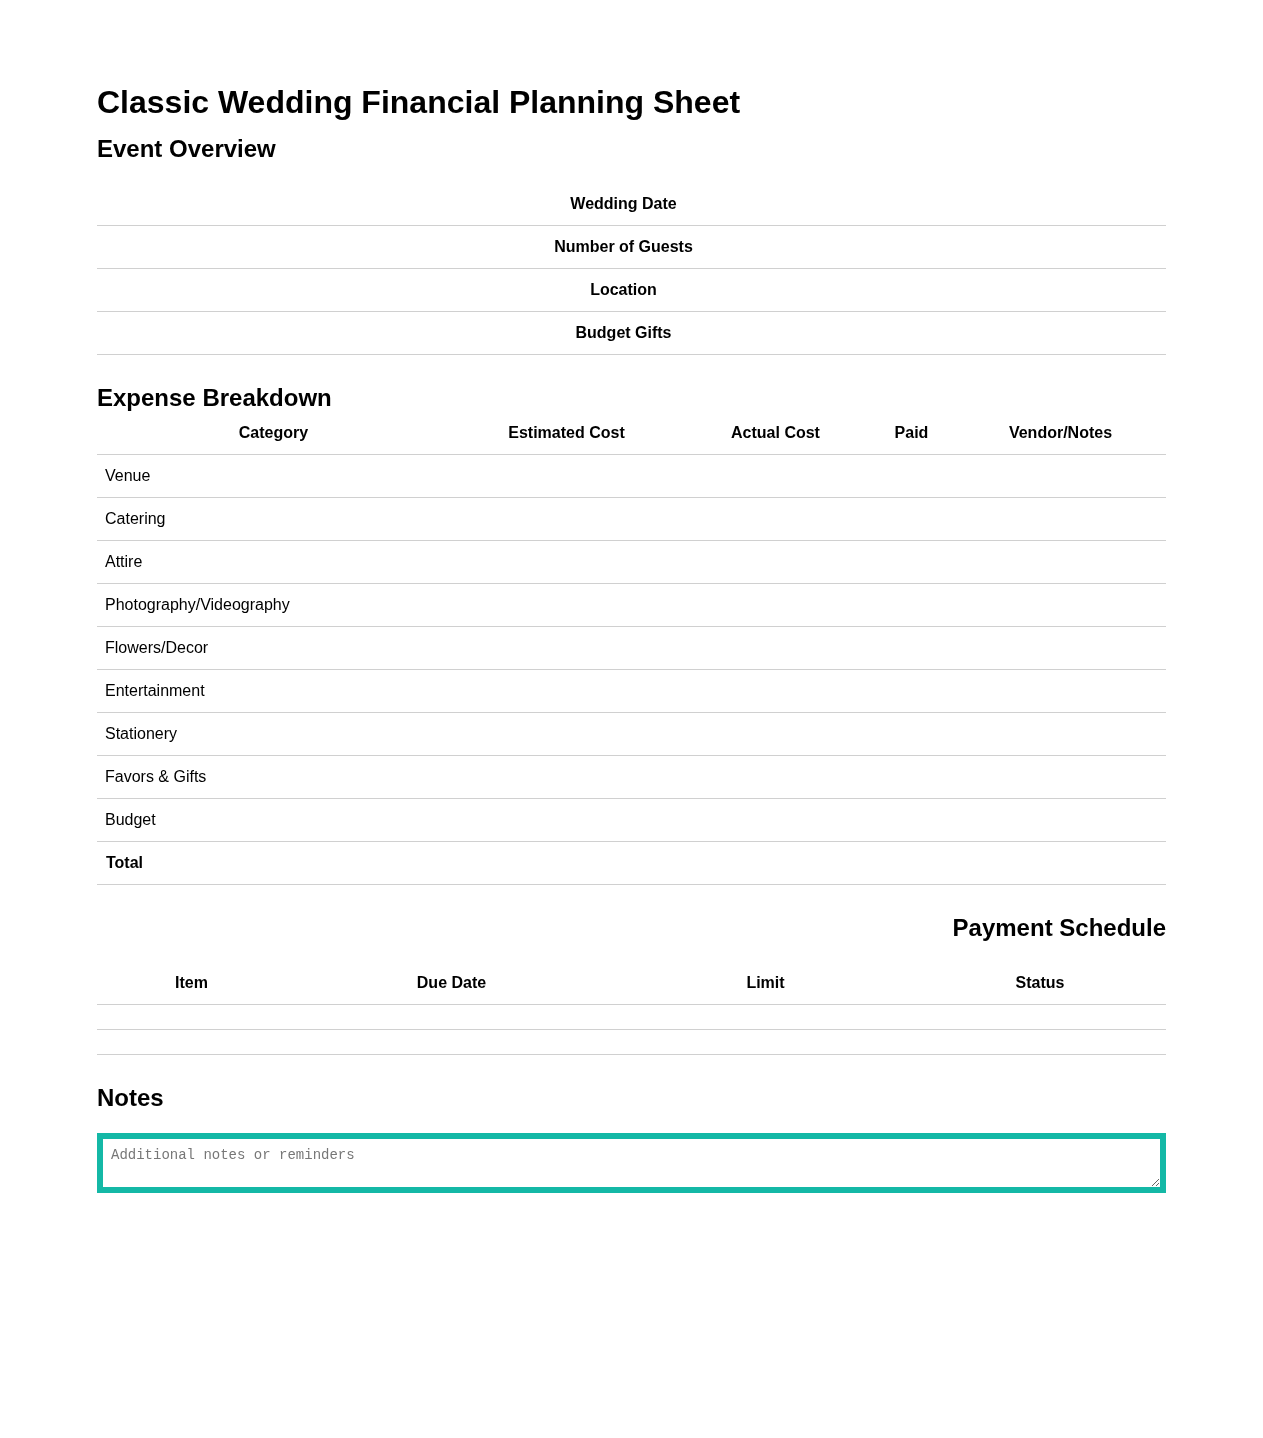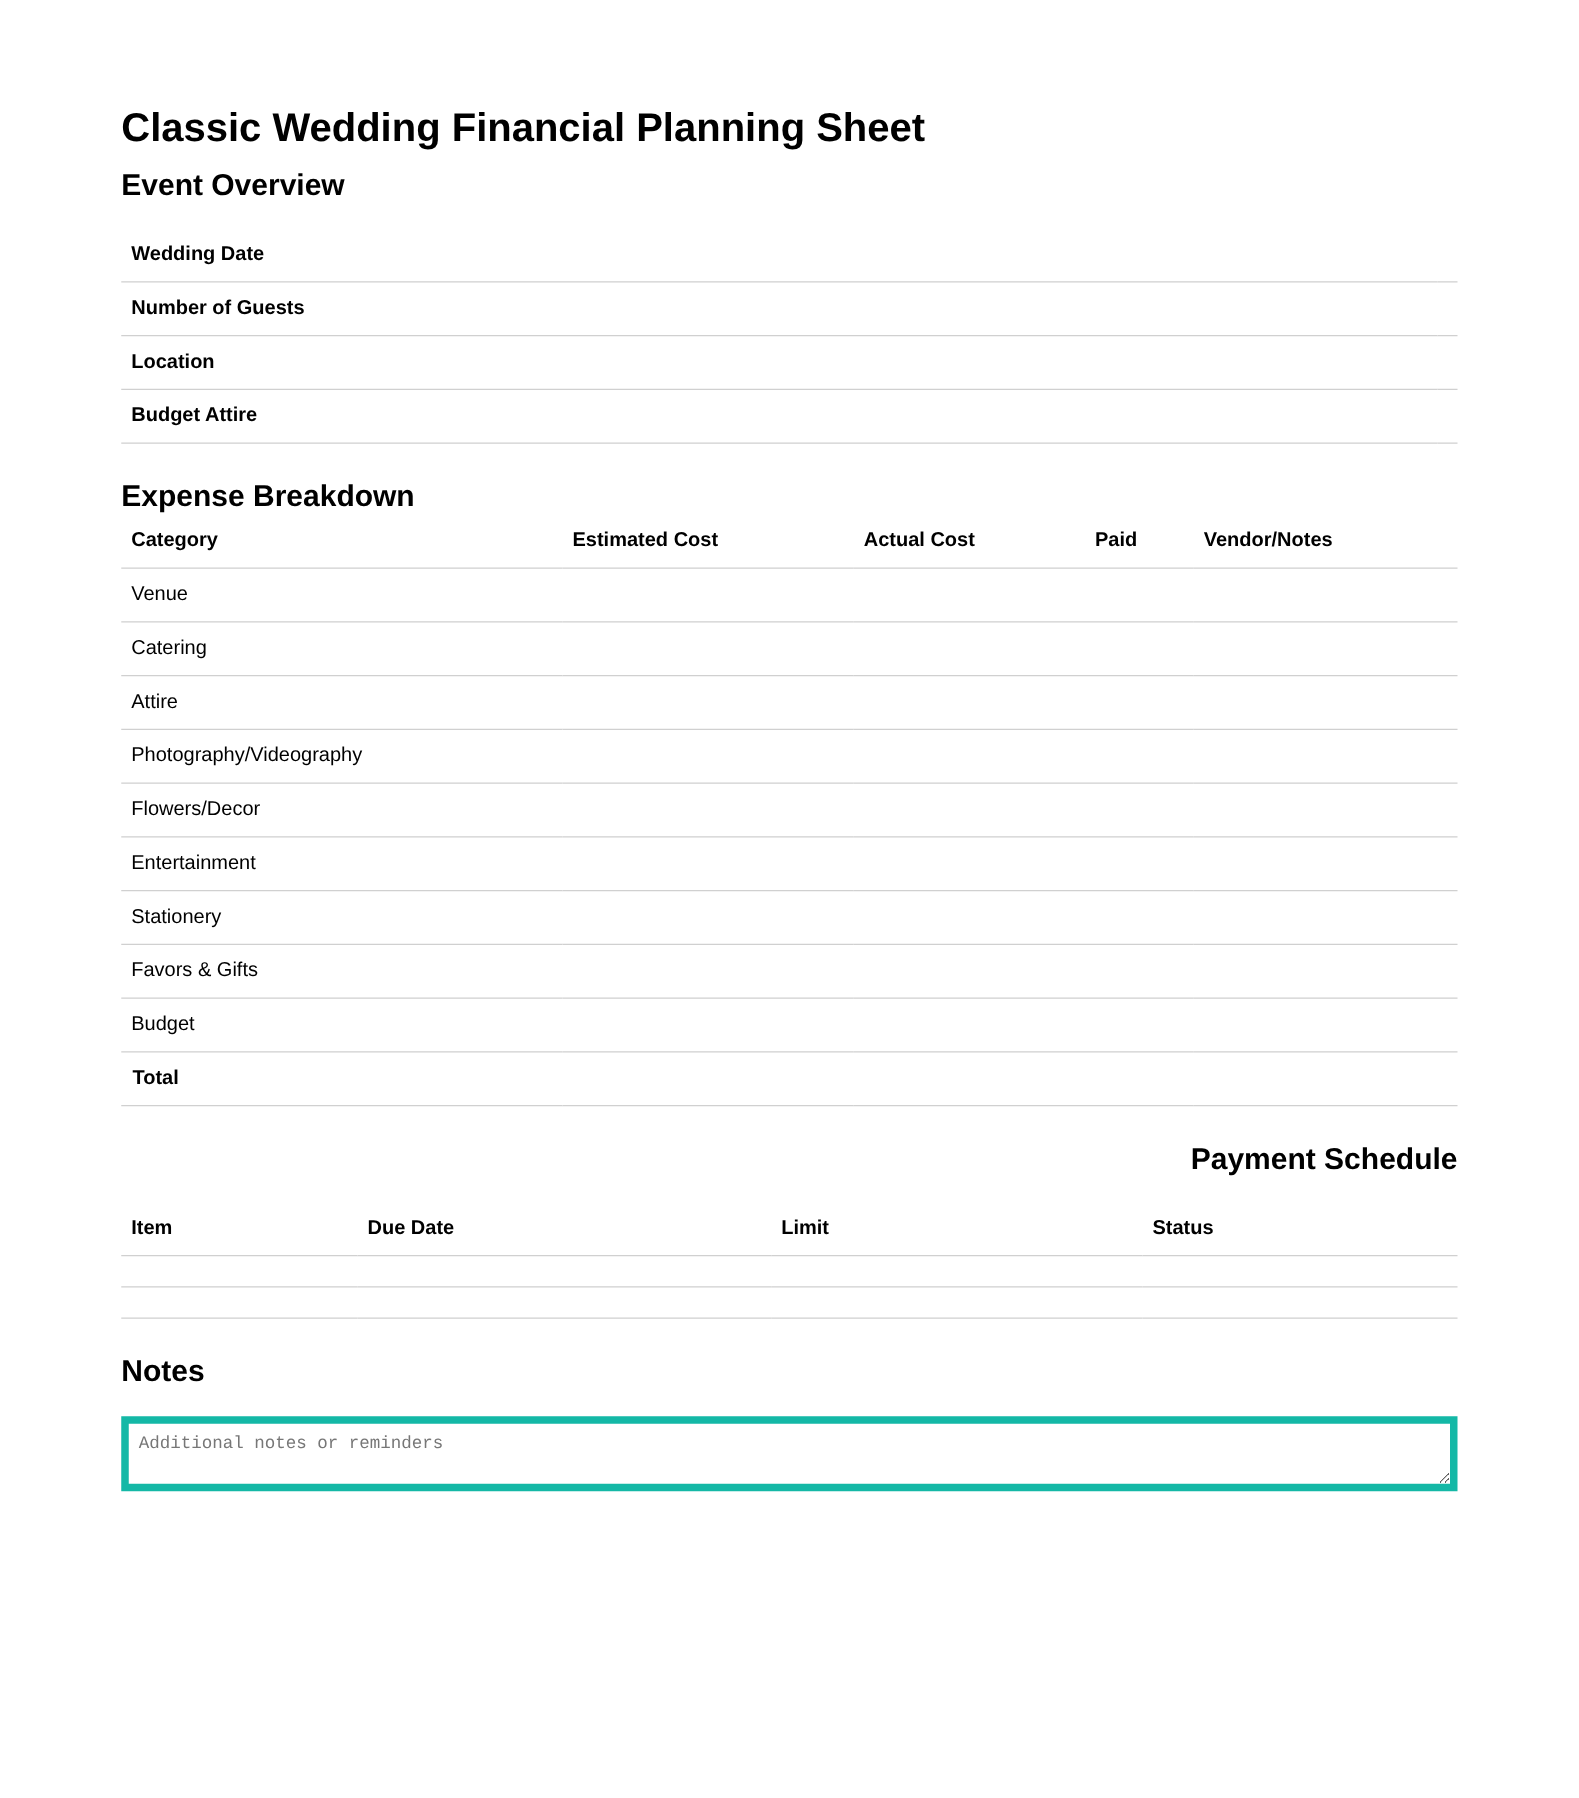--- a/index.html
+++ b/index.html
@@ -38,21 +38,21 @@
       border-collapse: collapse;
       font-size: 16px;
     }
     th, td {
       text-align: left;
       padding: 0 8px;
       border-bottom: 1px solid #d0d0d0;
       height: 42px;
       vertical-align: middle;
     }
-    th { font-weight: bold; }
+    th { font-weight: bold; text-align: center; }
     .overview th { width: 100%; }
     .expense td.total-cell { padding-left: 9px; font-weight: bold; }
     .payment td { height: 24px; }
 
     .col-cat { width: 337px; }
     .col-est { width: 217px; }
     .col-act { width: 169px; }
     .col-paid { width: 71px; }
     .col-vendor { }
 
@@ -92,21 +92,21 @@
         </tr>
         <tr>
           <th>Number of Guests</th>
           <td></td>
         </tr>
         <tr>
           <th>Location</th>
           <td></td>
         </tr>
         <tr>
-          <th>Budget Attire</th>
+          <th>Budget Gifts</th>
           <td></td>
         </tr>
       </tbody>
     </table>
   </section>
 
   <section>
     <h2 class="h2-expense">Expense Breakdown</h2>
     <table class="expense">
       <thead>

